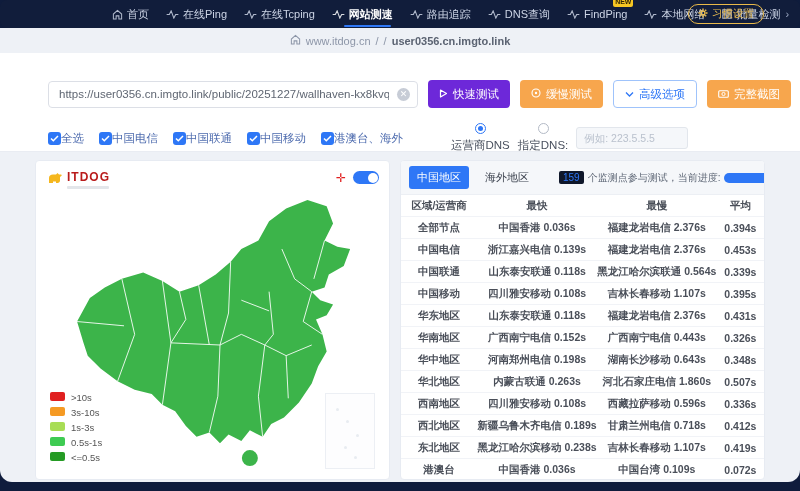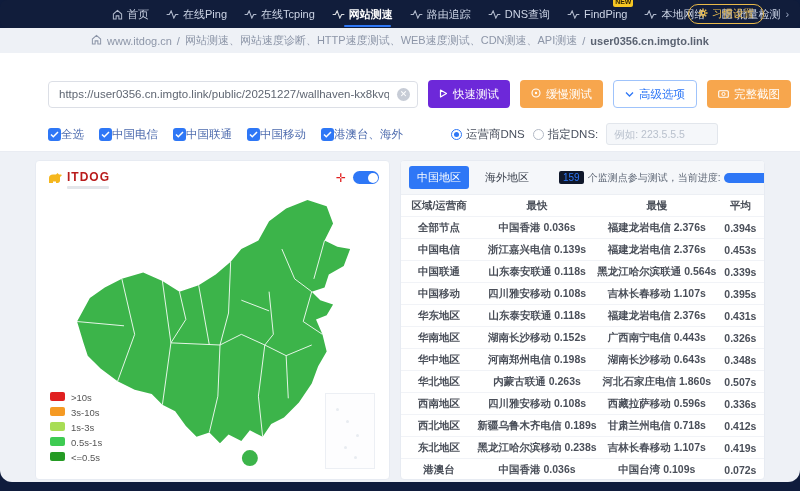--- a/index.html
+++ b/index.html
@@ -74,21 +74,21 @@
   .cb-item{ display:flex; align-items:center; cursor:pointer; color:#4d6bae; }
   .cb-box{
     width:13px; height:13px; background:#2e77f6; border-radius:3px;
     display:flex; align-items:center; justify-content:center;
   }
   .cb-box svg{ display:block; }
   .dns-group{ display:flex; align-items:center; gap:8px; margin-left:48px; color:#49505e; }
   .radio{ width:11px; height:11px; border-radius:50%; border:1px solid #b3bac6; display:inline-block; position:relative; }
   .radio.on{ border-color:#2e77f6; }
   .radio.on::after{ content:""; position:absolute; inset:2px; border-radius:50%; background:#2e77f6; }
-  .radio-item{ display:flex; align-items:center; gap:4px; cursor:pointer; }
+  .radio-item{ display:flex; align-items:center; gap:4px; cursor:pointer;flex-direction:column; }
   .dns-input{
     width:112px; height:22px; background:#f5f7fa; border:1px solid #e2e6ec; border-radius:3px;
     font-size:10.5px; padding:0 7px; color:#666; outline:none;
     font-family:"Liberation Sans","DejaVu Sans",sans-serif;
   }
   .dns-input::placeholder{ color:#b9c1cd; }
   
   .map-card{
     position:absolute; top:132px; left:35px; width:355px; height:320px;
     background:#fff; border:1px solid #e7ebf2; border-radius:4px;
@@ -232,21 +232,20 @@
 <div class="content">
 
   <div class="breadcrumb">
     <span>
       <svg width="11" height="11" viewBox="0 0 12 12">
           <path d="M6 1.5L1.5 5.5V11h3V7.5h3V11h3V5.5z" fill="none" stroke="#8d96a8" stroke-width="1.1"></path>
         </svg>
     </span>
     <span>www.itdog.cn</span>
     <span>/</span>
-    <span>网站测速、网站速度诊断、HTTP速度测试、WEB速度测试、CDN测速、API测速</span>
     <span>/</span>
     <span class="bc-current">user0356.cn.imgto.link</span>
   </div>
 
   <div class="search-section">
     <div class="url-row">
       <div class="url-wrap">
         <input class="url-input" type="text" value="https://user0356.cn.imgto.link/public/20251227/wallhaven-kx8kvq.avif" style="">
         <span class="url-clear">✕</span>
       </div>
@@ -453,21 +452,21 @@
           <div class="tcell c3">0.395s</div>
         </div>
         <div class="trow">
           <div class="tcell c0">华东地区</div>
           <div class="tcell c1">山东泰安联通 0.118s</div>
           <div class="tcell c2">福建龙岩电信 2.376s</div>
           <div class="tcell c3">0.431s</div>
         </div>
         <div class="trow">
           <div class="tcell c0">华南地区</div>
-          <div class="tcell c1">湖南长沙移动 0.152s</div>
+          <div class="tcell c1">广西南宁电信 0.152s</div>
           <div class="tcell c2">广西南宁电信 0.443s</div>
           <div class="tcell c3">0.326s</div>
         </div>
         <div class="trow">
           <div class="tcell c0">华中地区</div>
           <div class="tcell c1">河南郑州电信 0.198s</div>
           <div class="tcell c2">湖南长沙移动 0.643s</div>
           <div class="tcell c3">0.348s</div>
         </div>
         <div class="trow">

